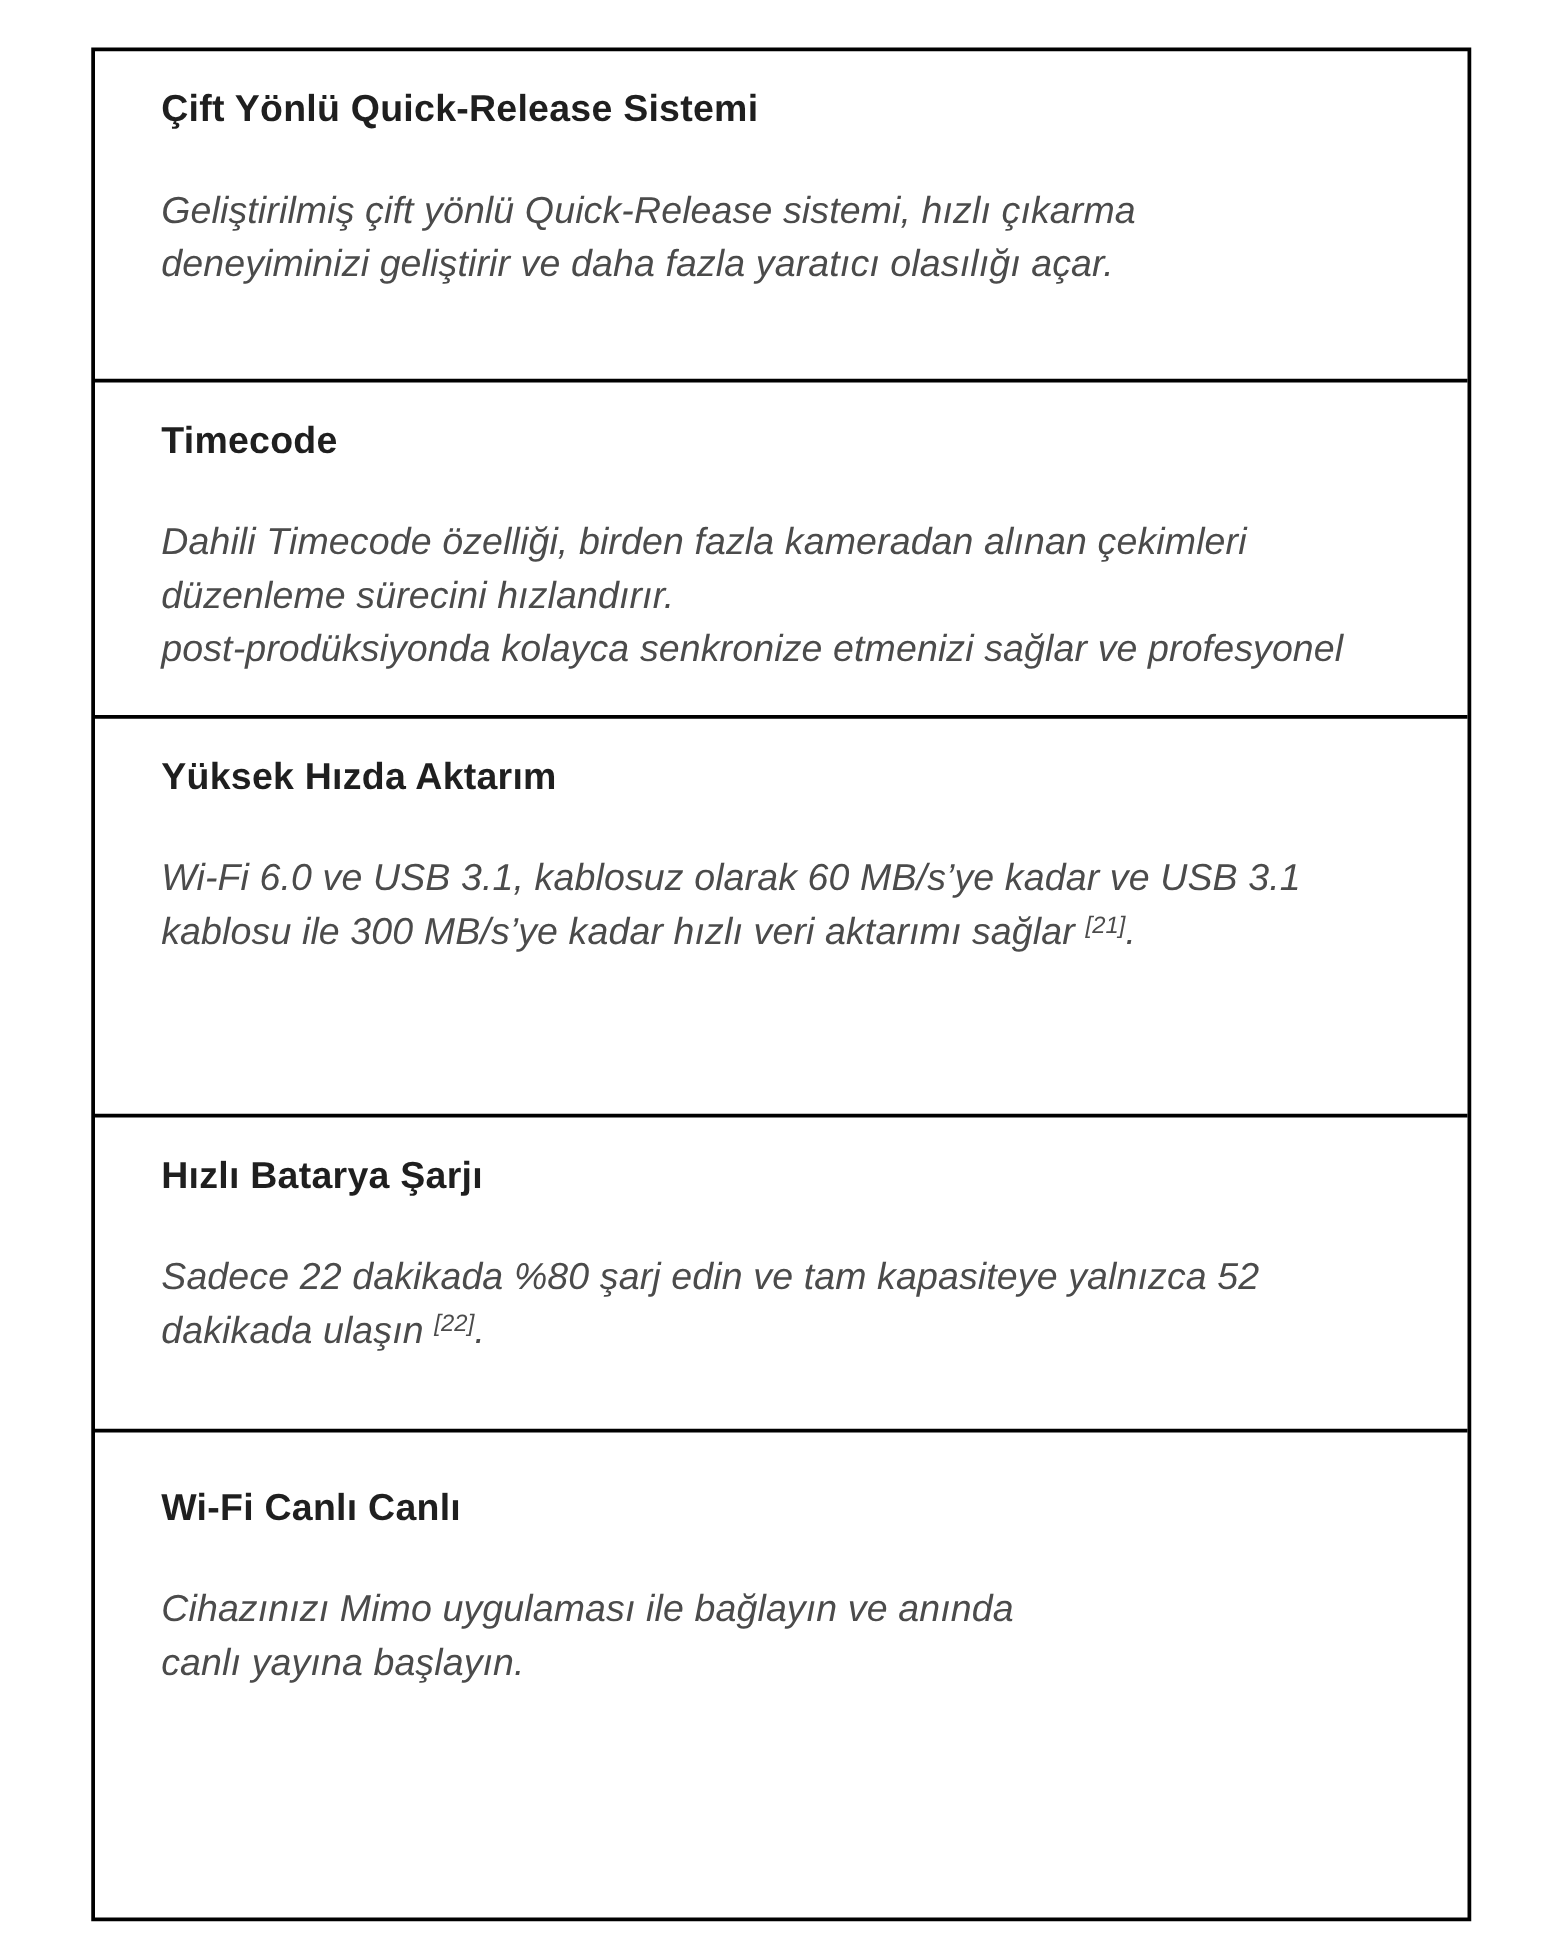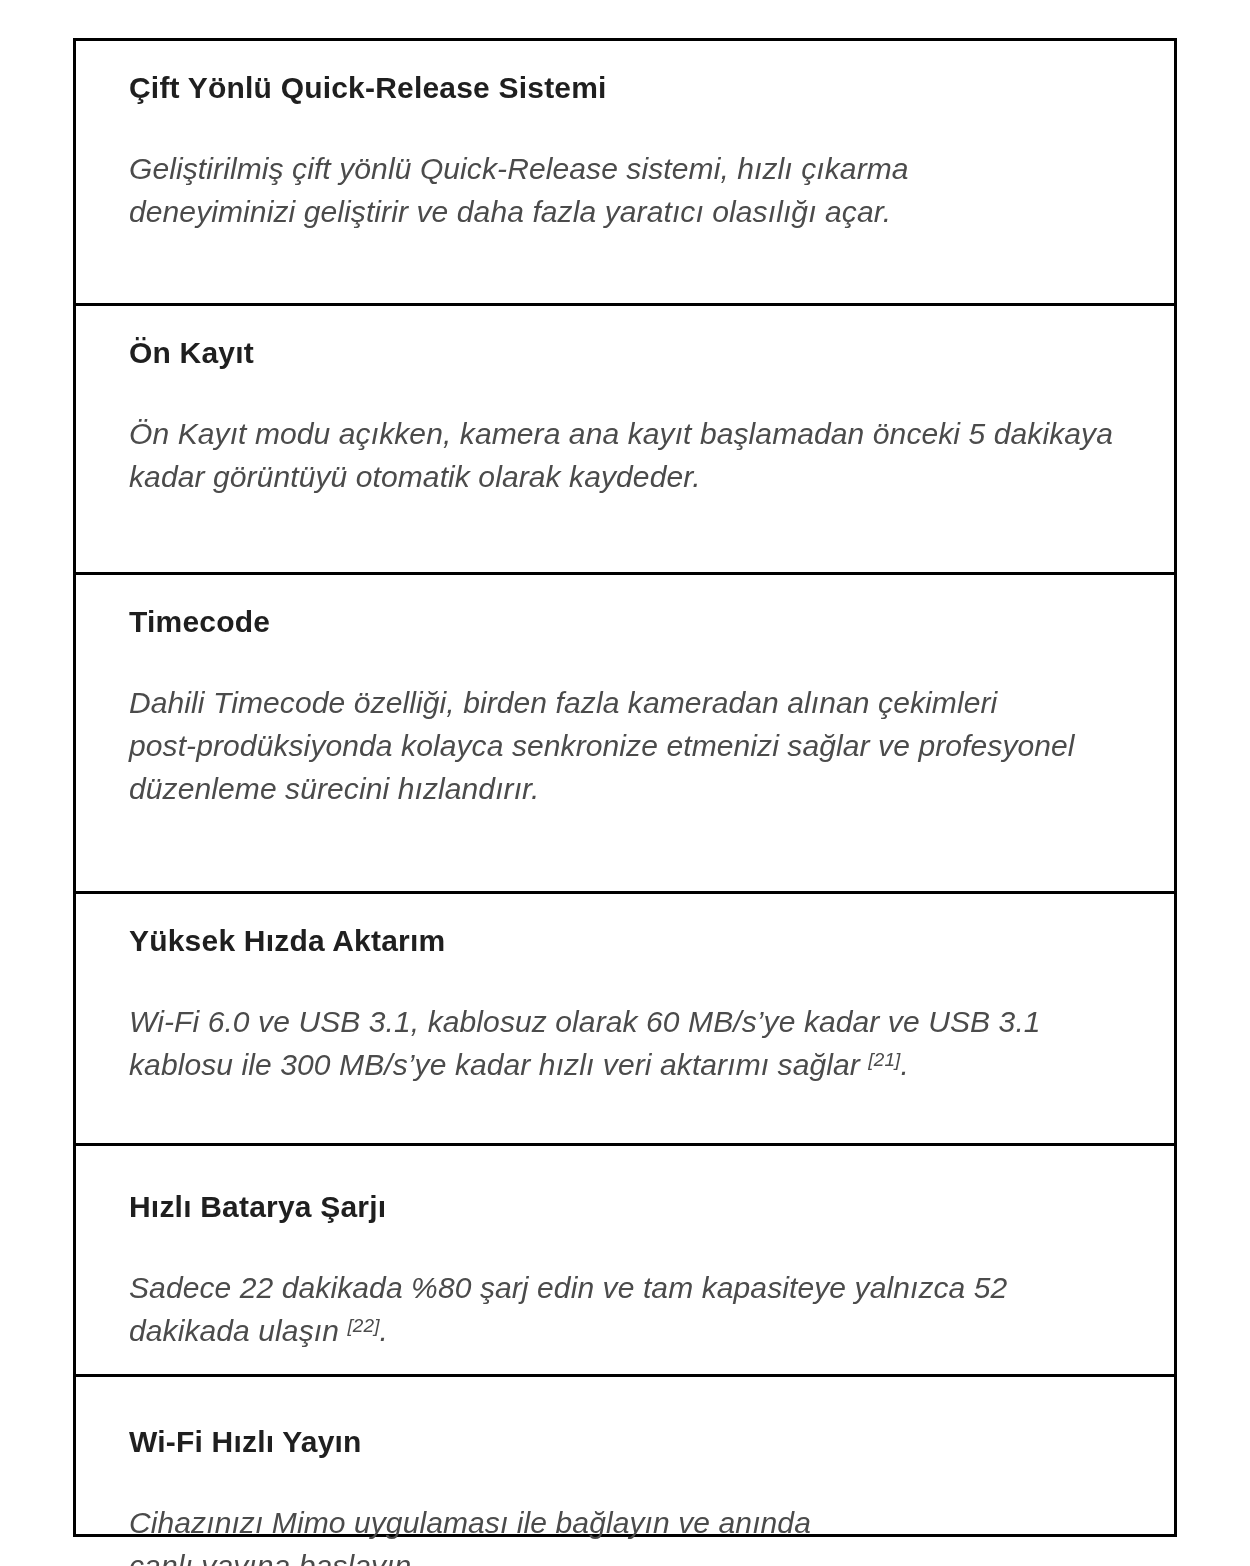--- a/index.html
+++ b/index.html
@@ -70,54 +70,47 @@
 <div class="features-table">
 
   <section class="feature-row">
     <h3 class="feature-heading">Çift Yönlü Quick-Release Sistemi</h3>
     <div class="feature-body">
       <div class="description-line">Geliştirilmiş çift yönlü Quick-Release sistemi, hızlı çıkarma</div>
       <div class="description-line">deneyiminizi geliştirir ve daha fazla yaratıcı olasılığı açar.</div>
     </div>
   </section>
 
-  <section class="feature-row">
-    <h3 class="feature-heading">Ön Kayıt</h3>
-    <div class="feature-body">
-      <div class="description-line">Ön Kayıt modu açıkken, kamera ana kayıt başlamadan önceki 5 dakikaya</div>
-      <div class="description-line">kadar görüntüyü otomatik olarak kaydeder.</div>
-    </div>
-  </section>
 
   <section class="feature-row">
     <h3 class="feature-heading">Timecode</h3>
     <div class="feature-body">
       <div class="description-line">Dahili Timecode özelliği, birden fazla kameradan alınan çekimleri</div>
+      <div class="description-line">düzenleme sürecini hızlandırır.</div>
       <div class="description-line">post-prodüksiyonda kolayca senkronize etmenizi sağlar ve profesyonel</div>
-      <div class="description-line">düzenleme sürecini hızlandırır.</div>
     </div>
   </section>
 
   <section class="feature-row">
     <h3 class="feature-heading">Yüksek Hızda Aktarım</h3>
     <div class="feature-body">
       <div class="description-line">Wi-Fi 6.0 ve USB 3.1, kablosuz olarak 60 MB/s’ye kadar ve USB 3.1</div>
       <div class="description-line"><span>kablosu ile 300 MB/s’ye kadar hızlı veri aktarımı sağlar </span><span class="footnote-ref">[21]</span><span>.</span></div>
     </div>
   </section>
 
   <section class="feature-row">
     <h3 class="feature-heading">Hızlı Batarya Şarjı</h3>
     <div class="feature-body">
       <div class="description-line">Sadece 22 dakikada %80 şarj edin ve tam kapasiteye yalnızca 52</div>
       <div class="description-line"><span>dakikada ulaşın </span><span class="footnote-ref">[22]</span><span>.</span></div>
     </div>
   </section>
 
   <section class="feature-row">
-    <h3 class="feature-heading">Wi-Fi Hızlı Yayın</h3>
+    <h3 class="feature-heading">Wi-Fi Canlı Canlı</h3>
     <div class="feature-body">
       <div class="description-line">Cihazınızı Mimo uygulaması ile bağlayın ve anında</div>
       <div class="description-line">canlı yayına başlayın.</div>
     </div>
   </section>
 
 </div>
 
 </body></html>

